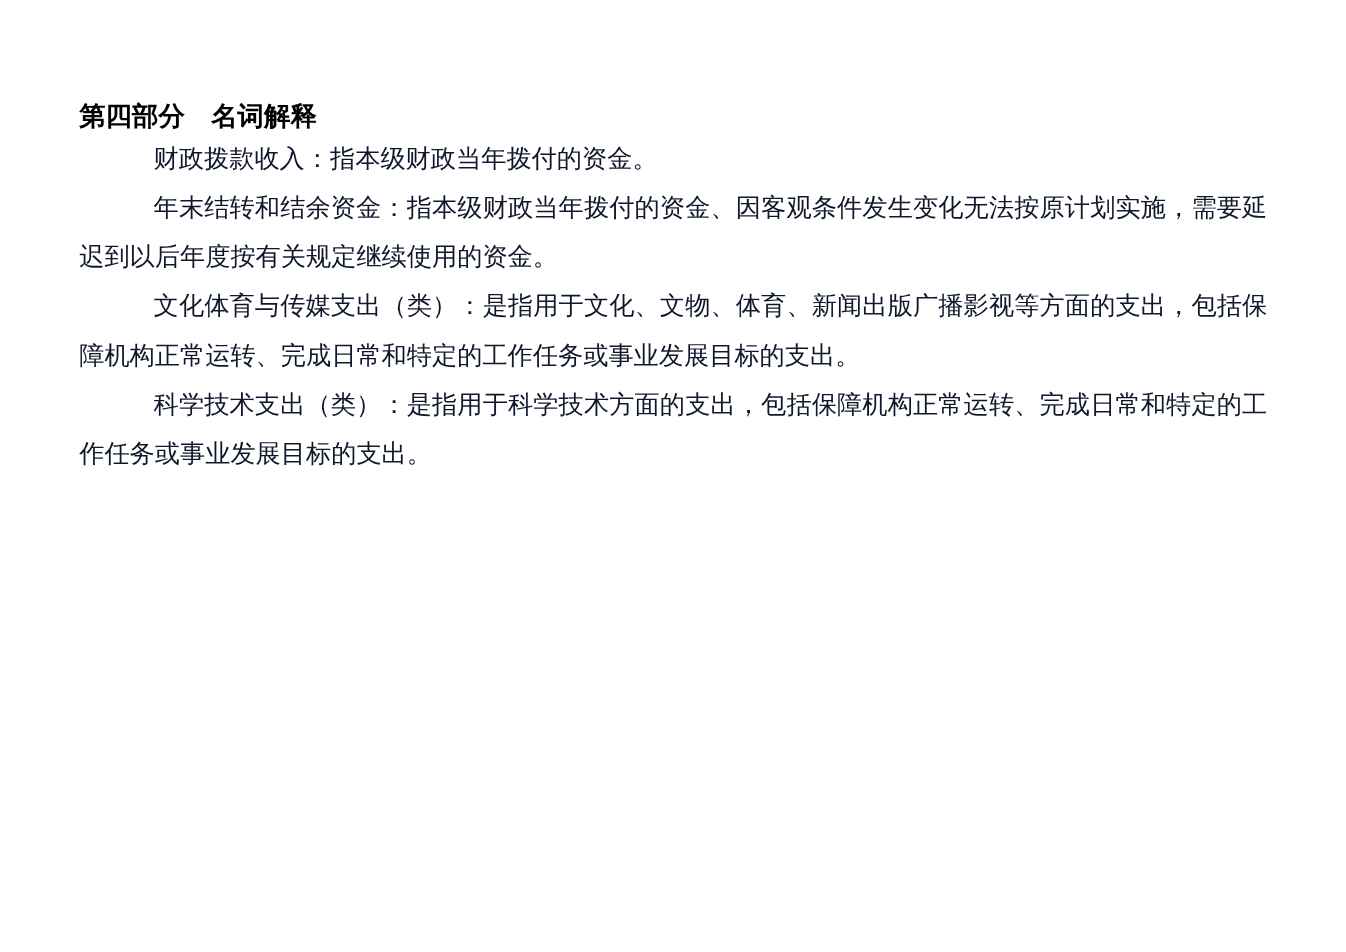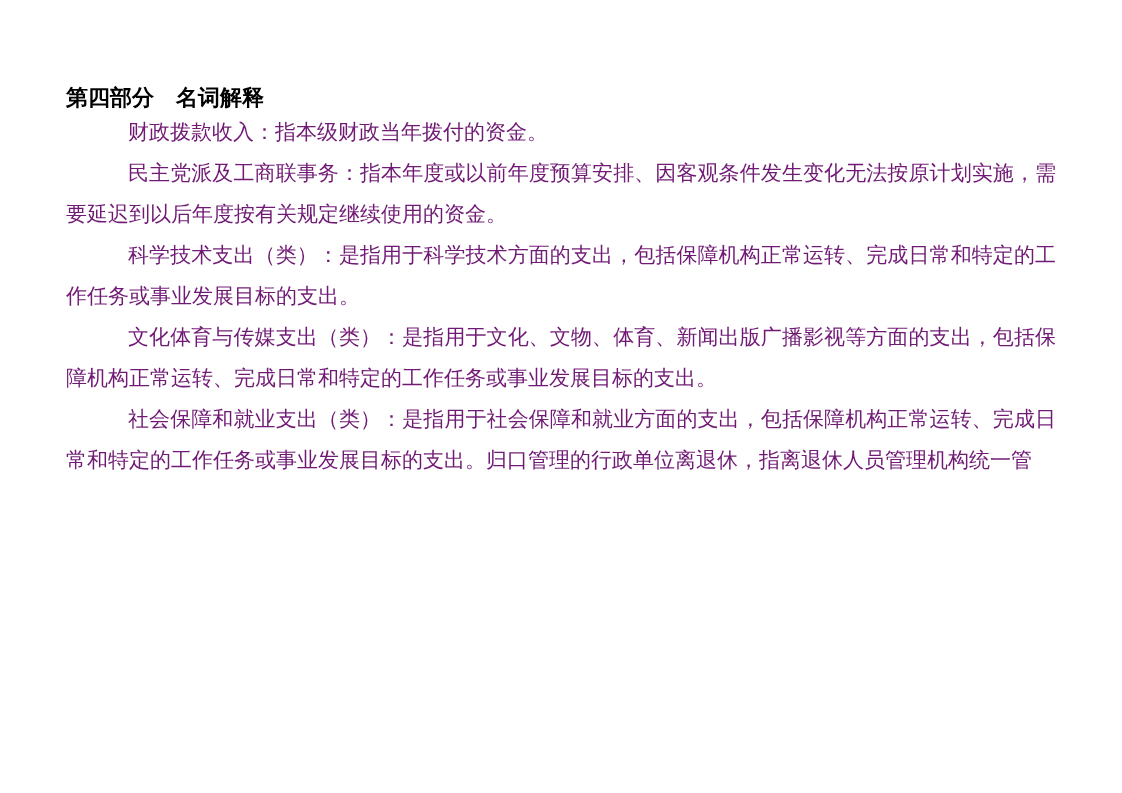--- a/index.html
+++ b/index.html
@@ -33,29 +33,28 @@
   }
   .para {
     font-family: "DejaVu Serif", "Liberation Serif", serif;
     font-size: 21px;
     line-height: 41px;
     margin: 0;
     padding: 0;
     text-align: justify;
     text-justify: inter-character;
     text-indent: 62px;
-    color: #701a75;
+    color: #0f172a;
     word-break: break-all;
   }
 </style>
 </head>
 <body>
 
 <div class="page">
   <h1 class="doc-title">第四部分　名词解释</h1>
   <div>
     <p class="para">财政拨款收入：指本级财政当年拨付的资金。</p>
-    <p class="para">民主党派及工商联事务：指本年度或以前年度预算安排、因客观条件发生变化无法按原计划实施，需要延迟到以后年度按有关规定继续使用的资金。</p>
+    <p class="para">年末结转和结余资金：指本级财政当年拨付的资金、因客观条件发生变化无法按原计划实施，需要延迟到以后年度按有关规定继续使用的资金。</p>
+    <p class="para">文化体育与传媒支出（类）：是指用于文化、文物、体育、新闻出版广播影视等方面的支出，包括保障机构正常运转、完成日常和特定的工作任务或事业发展目标的支出。</p>
     <p class="para">科学技术支出（类）：是指用于科学技术方面的支出，包括保障机构正常运转、完成日常和特定的工作任务或事业发展目标的支出。</p>
-    <p class="para">文化体育与传媒支出（类）：是指用于文化、文物、体育、新闻出版广播影视等方面的支出，包括保障机构正常运转、完成日常和特定的工作任务或事业发展目标的支出。</p>
-    <p class="para">社会保障和就业支出（类）：是指用于社会保障和就业方面的支出，包括保障机构正常运转、完成日常和特定的工作任务或事业发展目标的支出。归口管理的行政单位离退休，指离退休人员管理机构统一管</p>
   </div>
 </div>
 
 </body></html>

